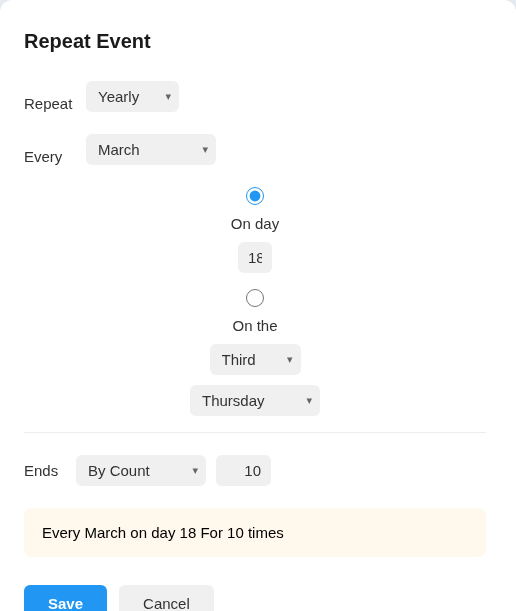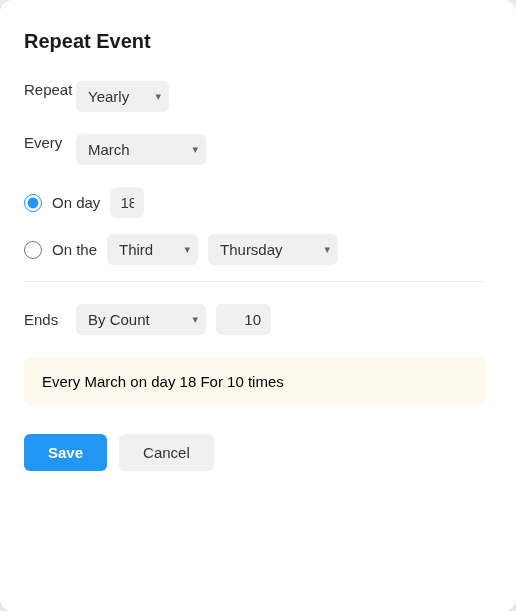--- a/index.html
+++ b/index.html
@@ -20,22 +20,23 @@
       box-shadow: 0 2px 12px rgba(0,0,0,0.08);
     }
     .title {
       font-size: 20px;
       font-weight: 700;
       color: #1a1a1a;
       margin-bottom: 28px;
     }
     .row {
       display: flex;
-      align-items: flex-start;
+      align-items: flex-end;
       margin-bottom: 22px;
+      gap: 10px;
     }
     .label {
       font-size: 15px;
       color: #333;
       min-width: 52px;
     }
     .select-wrapper {
       position: relative;
       display: inline-flex;
       align-items: center;
@@ -59,20 +60,21 @@
       right: 8px;
       pointer-events: none;
       font-size: 11px;
       color: #666;
     }
     .radio-row {
       display: flex;
       align-items: center;
       gap: 10px;
       margin-bottom: 16px;
+      flex-direction: column;
     }
     .radio-input {
       width: 18px;
       height: 18px;
       cursor: pointer;
       accent-color: #2196F3;
     }
     .radio-label {
       font-size: 15px;
       color: #333;

